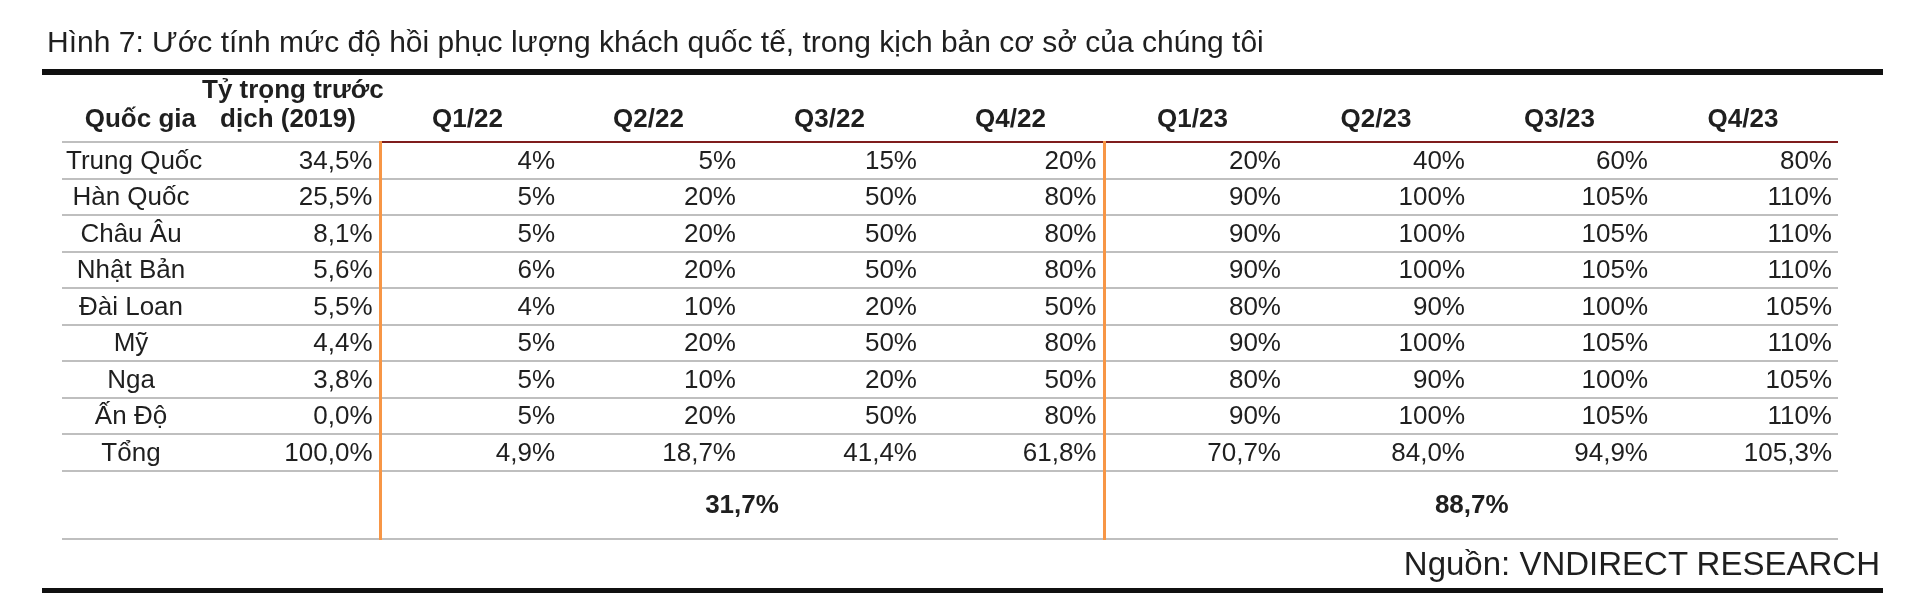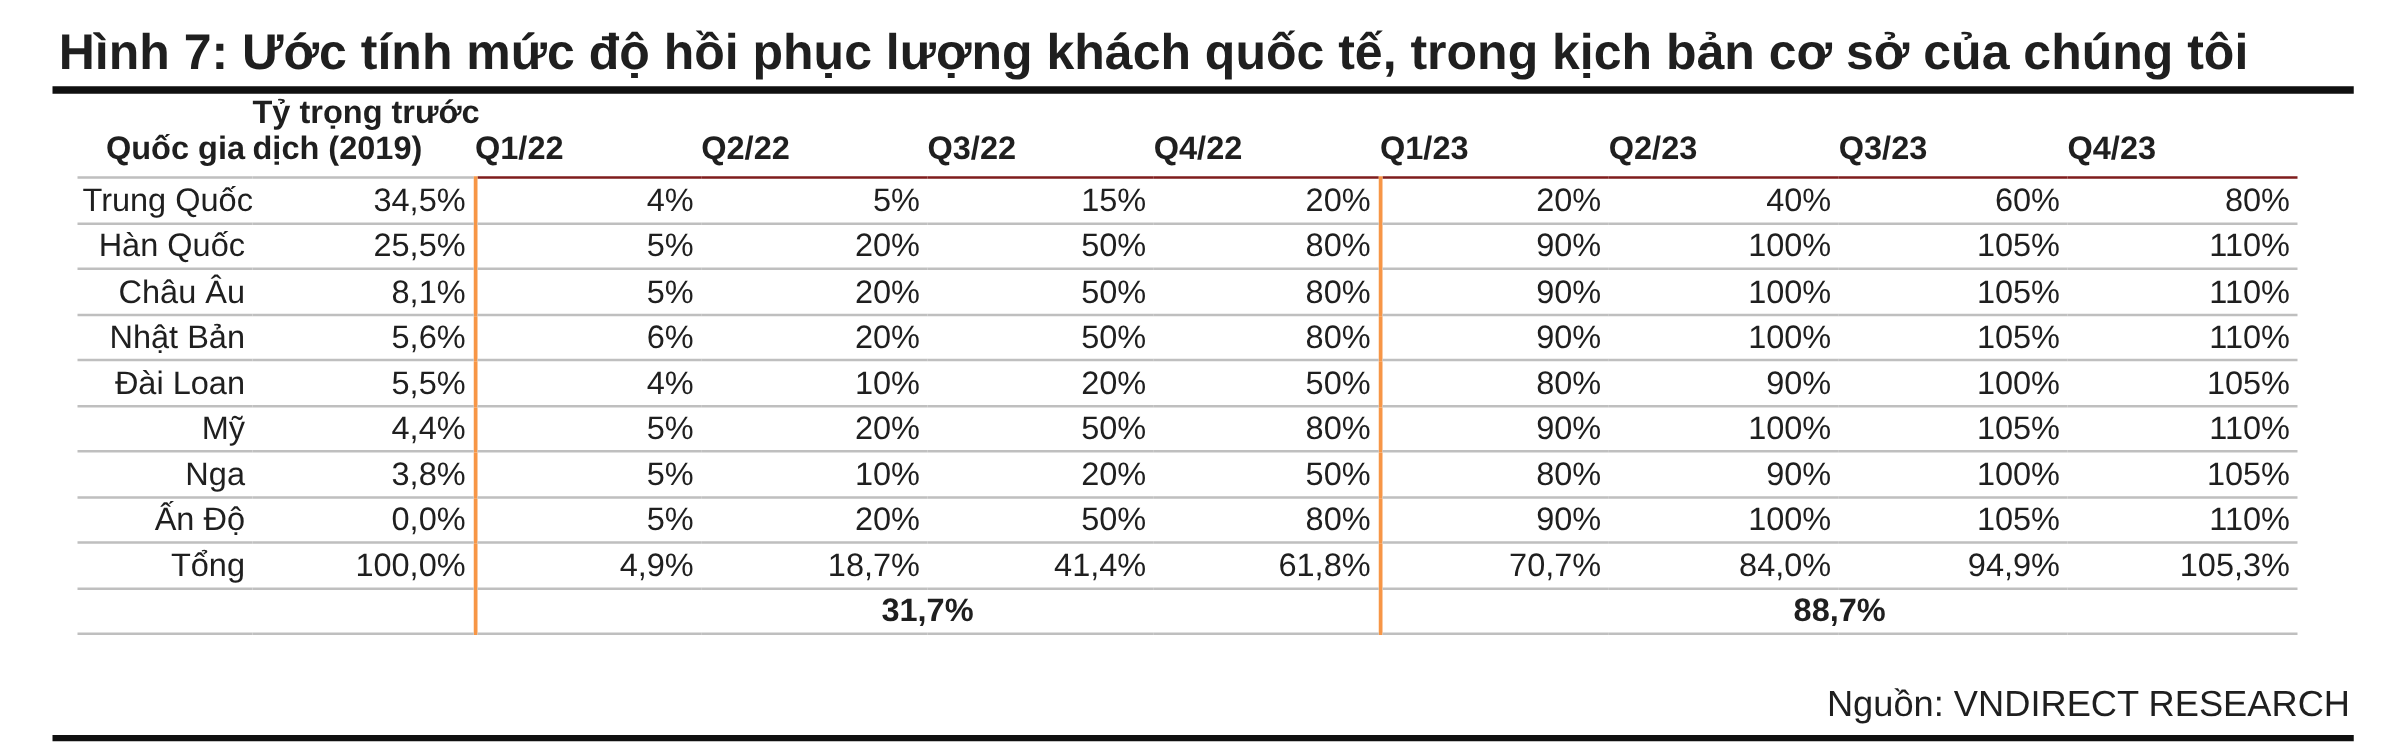--- a/index.html
+++ b/index.html
@@ -3,50 +3,50 @@
 <meta charset="utf-8">
 <style>
   html,body{margin:0;padding:0;}
   body{
     width:1920px;height:602px;background:#ffffff;position:relative;overflow:hidden;
     font-family:"Liberation Sans",sans-serif;color:#1f1f1f;
     -webkit-font-smoothing:antialiased;
   }
   .figure-title{
     position:absolute;left:47px;top:25px;
-    font-size:40px;font-weight:bold;line-height:34px;white-space:nowrap;
+    font-size:30px;font-weight:normal;line-height:34px;white-space:nowrap;
   }
   .rule-top{position:absolute;left:42px;top:69px;width:1841px;height:6px;background:#101010;}
   .rule-bottom{position:absolute;left:42px;top:588px;width:1841px;height:5px;background:#101010;}
   .tablewrap{position:absolute;left:62px;top:75px;}
   table{border-collapse:collapse;table-layout:fixed;width:1776px;}
   col.c-country{width:140px;}
   col.c-share{width:178px;}
   col.c-q22{width:181px;}
   col.c-q23a{width:183px;}
   col.c-q23b{width:184px;}
   th{
-    vertical-align:bottom;font-size:26px;font-weight:bold;text-align:left;
+    vertical-align:bottom;font-size:26px;font-weight:bold;text-align:center;
     padding:0 6px 8px 0;height:55px;line-height:29px;
     border-bottom:2px solid #BFBFBF;white-space:nowrap;
   }
   th.country{text-align:right;padding-left:4px;}
   th.q{border-bottom:2px solid #7f1d1d;}
   .hline{display:block;}
   td{
     height:34.5px;font-size:26px;text-align:right;
     padding:0 6px 0 0;border-bottom:2px solid #BFBFBF;white-space:nowrap;
   }
-  td.country{text-align:right;padding-left:4px;}
+  td.country{text-align:center;padding-left:4px;}
   td.sec-start{border-left:3px solid #F79646;}
   tr.total td{font-weight:normal;}
-  tr.summary td{font-weight:bold;text-align:center;padding:0;}
+  tr.summary td{font-weight:bold;text-align:center;padding:16px;}
   .source-caption{
     position:absolute;top:548px;right:40px;
-    font-size:29px;line-height:32px;white-space:nowrap;margin-left:36px;
+    font-size:33px;line-height:32px;white-space:nowrap;margin-left:36px;
   }
 </style>
 </head>
 <body>
 
 <div class="figure-title">Hình 7: Ước tính mức độ hồi phục lượng khách quốc tế, trong kịch bản cơ sở của chúng tôi</div>
 <div class="rule-top"></div>
 
 <div class="tablewrap">
   <table>

